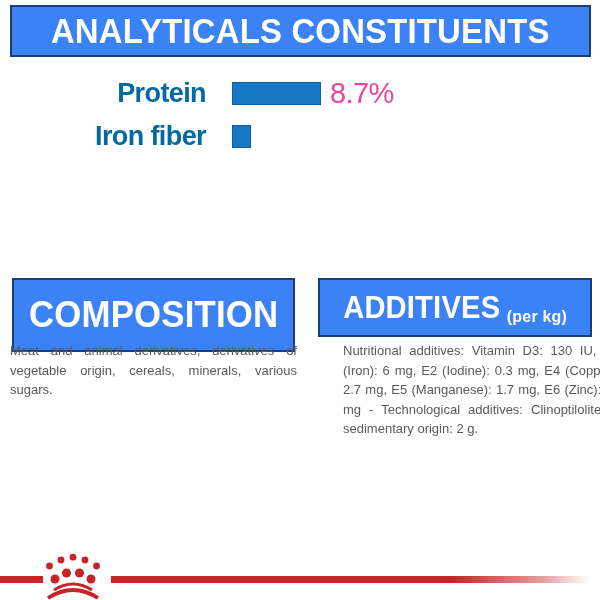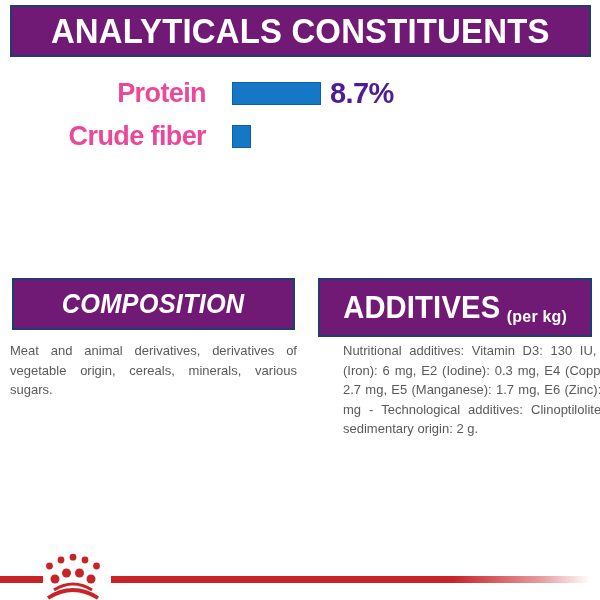--- a/index.html
+++ b/index.html
@@ -5,43 +5,43 @@
   html,body { margin:0; padding:0; }
   body {
     width:600px; height:600px; position:relative; overflow:hidden;
     background:#ffffff;
     font-family:"Liberation Sans", sans-serif;
   }
 
   
   .banner {
     position:absolute; box-sizing:border-box;
-    background:#701a75; border:2px solid #1d3e73;
+    background:#3b82f6; border:2px solid #1d3e73;
     display:flex; align-items:center; justify-content:center;
     color:#ffffff; font-weight:bold; white-space:nowrap;
   }
   .banner-title { transform:scaleX(0.94); transform-origin:center; letter-spacing:0.2px; }
   #banner-analyticals { left:10px; top:5px; width:581px; height:52px; font-size:35px; }
-  #banner-composition { left:12px; top:278px; width:283px; height:52px; font-size:27px;font-style:italic; }
+  #banner-composition { left:12px; top:278px; width:283px; height:74px; font-size:37px; }
   #banner-additives   { left:318px; top:278px; width:274px; height:59px; font-size:31px; }
   .banner-suffix { font-size:17px; margin-left:7px; position:relative; top:4px; }
 
   
   .chart { position:absolute; left:8px; top:72px; }
   .chart-row { display:flex; align-items:center; height:43px; }
   .chart-label {
     width:198px; text-align:right; font-size:27px; font-weight:bold;
-    color:#ec4899; letter-spacing:-0.6px;
+    color:#0369a1; letter-spacing:-0.6px;
   }
   .chart-bar {
     height:21px; margin-left:26px;
     background:#1577C6; border:1px solid #0d5da8;
   }
   .chart-value {
-    font-size:29px; font-weight:bold; color:#4c1d95;
+    font-size:29px; font-weight:normal; color:#ec4899;
     margin-left:9px; letter-spacing:-0.6px;
   }
 
   
   .body-text {
     position:absolute; font-size:13px; line-height:19.5px;
     color:#5a5a5a; text-align:justify;
   }
   #composition-body { left:10px;  top:341px; width:287px; }
   #additives-body   { left:317px; top:341px; width:277px;margin-left:26px; }
@@ -67,21 +67,21 @@
   <span class="banner-title">ANALYTICALS CONSTITUENTS</span>
 </div>
 
 <div class="chart">
     <div class="chart-row">
       <span class="chart-label">Protein</span>
       <div class="chart-bar" style="width: 87px;"></div>
       <span class="chart-value">8.7%</span>
     </div>
     <div class="chart-row">
-      <span class="chart-label">Crude fiber</span>
+      <span class="chart-label">Iron fiber</span>
       <div class="chart-bar" style="width: 17px;"></div>
     </div>
   </div>
 
 <div class="banner" id="banner-composition">
   <span class="banner-title">COMPOSITION</span>
 </div>
 <div class="body-text" id="composition-body">Meat and animal derivatives, derivatives of vegetable origin, cereals, minerals, various sugars.</div>
 
 <div class="banner" id="banner-additives">

